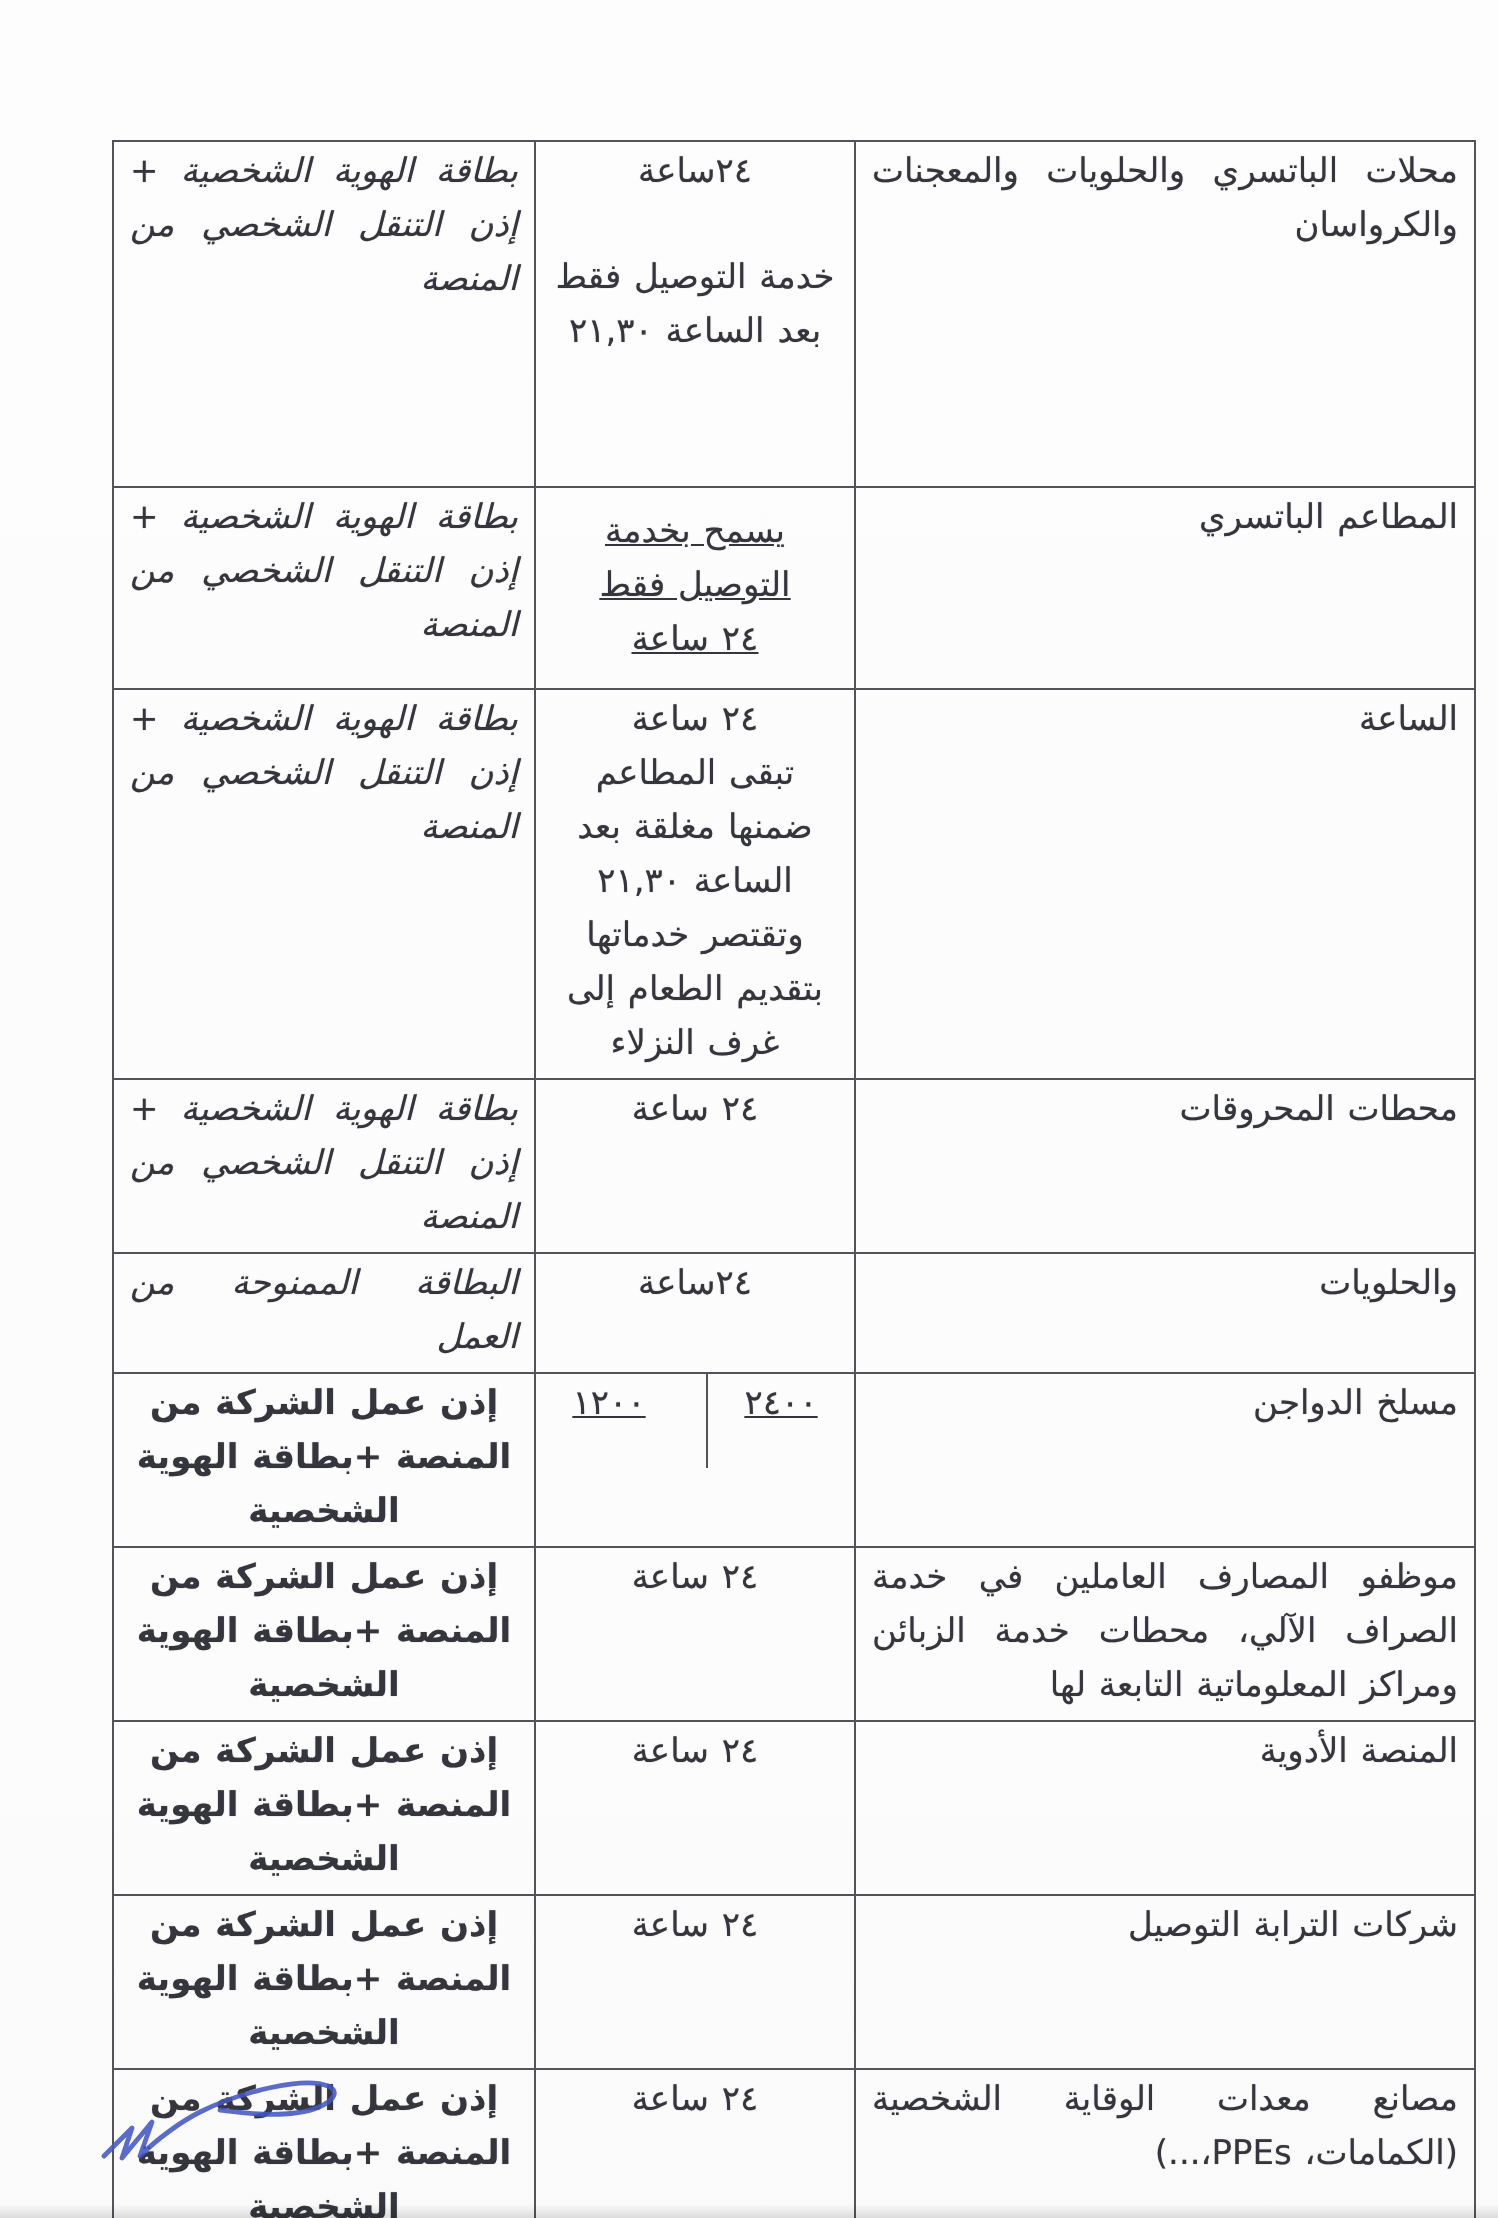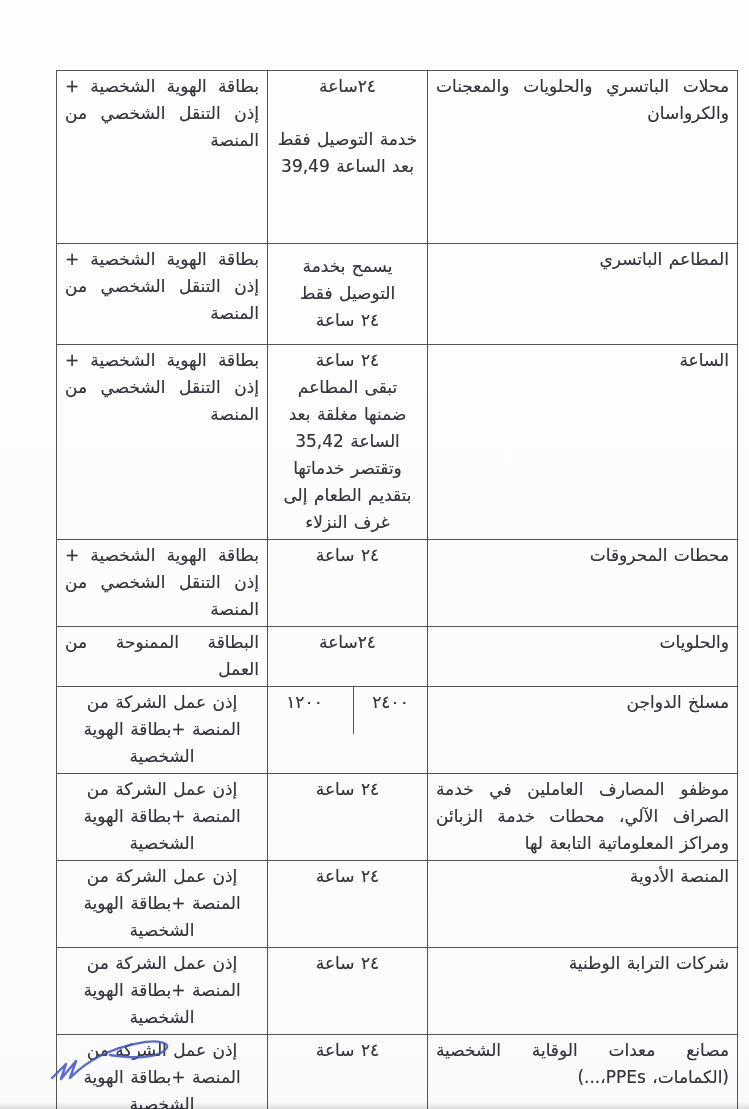--- a/index.html
+++ b/index.html
@@ -26,66 +26,66 @@
     border:1px solid #53545a;
     vertical-align:top;
     padding:2px 8px 3px 8px;
     font-size:17px;line-height:27px;
     color:#35363d;
     text-shadow:0 0 .5px rgba(52,53,60,.55);
     word-spacing:1px;
   }
   td.cat{text-align:justify;}
   td.hours{text-align:center;}
-  td.hours.vc{vertical-align:middle;}
-  td.docs-a{text-align:justify;}
-  td.docs-c{text-align:center;}
+  td.hours.vc{vertical-align:middle;text-decoration:underline;}
+  td.docs-a{text-align:justify;font-style:italic;}
+  td.docs-c{text-align:center;font-weight:bold;}
   .gap-top{margin-top:26px;}
   td.split{padding:0;}
   .split-wrap{display:flex;height:100%;min-height:47px;}
-  .split-wrap .half{flex:1;padding-top:2px;}
+  .split-wrap .half{flex:1;padding-top:2px;text-decoration:underline;}
   .split-wrap .half:first-child{border-left:1px solid #53545a;margin-left:12px;}
   .sig{position:absolute;left:40px;top:1028px;}
 </style>
 </head>
 <body>
 
 <div class="page">
 
   <table class="doc">
     <colgroup>
       <col style="width:310px">
       <col style="width:160px">
       <col style="width:211px">
     </colgroup>
     <tbody>
 
       <tr style="height:173px">
         <td class="cat">محلات الباتسري والحلويات والمعجنات والكرواسان</td>
         <td class="hours">
           <div>٢٤ساعة</div>
-          <div class="gap-top">خدمة التوصيل فقط بعد الساعة 39,49</div>
+          <div class="gap-top">خدمة التوصيل فقط بعد الساعة ٢١,٣٠</div>
         </td>
         <td class="docs-a">بطاقة الهوية الشخصية + إذن التنقل الشخصي من المنصة</td>
       </tr>
 
       <tr style="height:101px">
         <td class="cat">المطاعم الباتسري</td>
         <td class="hours vc">
           <div>يسمح بخدمة التوصيل فقط</div>
           <div>٢٤ ساعة</div>
         </td>
         <td class="docs-a">بطاقة الهوية الشخصية + إذن التنقل الشخصي من المنصة</td>
       </tr>
 
       <tr style="height:153px">
         <td class="cat">الساعة</td>
         <td class="hours">
           <div>٢٤ ساعة</div>
-          <div>تبقى المطاعم ضمنها مغلقة بعد الساعة 35,42 وتقتصر خدماتها بتقديم الطعام إلى غرف النزلاء</div>
+          <div>تبقى المطاعم ضمنها مغلقة بعد الساعة ٢١,٣٠ وتقتصر خدماتها بتقديم الطعام إلى غرف النزلاء</div>
         </td>
         <td class="docs-a">بطاقة الهوية الشخصية + إذن التنقل الشخصي من المنصة</td>
       </tr>
 
       <tr style="height:73px">
         <td class="cat">محطات المحروقات</td>
         <td class="hours">٢٤ ساعة</td>
         <td class="docs-a">بطاقة الهوية الشخصية + إذن التنقل الشخصي من المنصة</td>
       </tr>
 
@@ -112,21 +112,21 @@
         <td class="docs-c">إذن عمل الشركة من المنصة +بطاقة الهوية الشخصية</td>
       </tr>
 
       <tr style="height:57px">
         <td class="cat">المنصة الأدوية</td>
         <td class="hours">٢٤ ساعة</td>
         <td class="docs-c">إذن عمل الشركة من المنصة +بطاقة الهوية الشخصية</td>
       </tr>
 
       <tr style="height:55px">
-        <td class="cat">شركات الترابة الوطنية</td>
+        <td class="cat">شركات الترابة التوصيل</td>
         <td class="hours">٢٤ ساعة</td>
         <td class="docs-c">إذن عمل الشركة من المنصة +بطاقة الهوية الشخصية</td>
       </tr>
 
       <tr style="height:57px">
         <td class="cat">مصانع معدات الوقاية الشخصية (الكمامات، PPEs،...)</td>
         <td class="hours">٢٤ ساعة</td>
         <td class="docs-c">إذن عمل الشركة من المنصة +بطاقة الهوية الشخصية</td>
       </tr>
 

